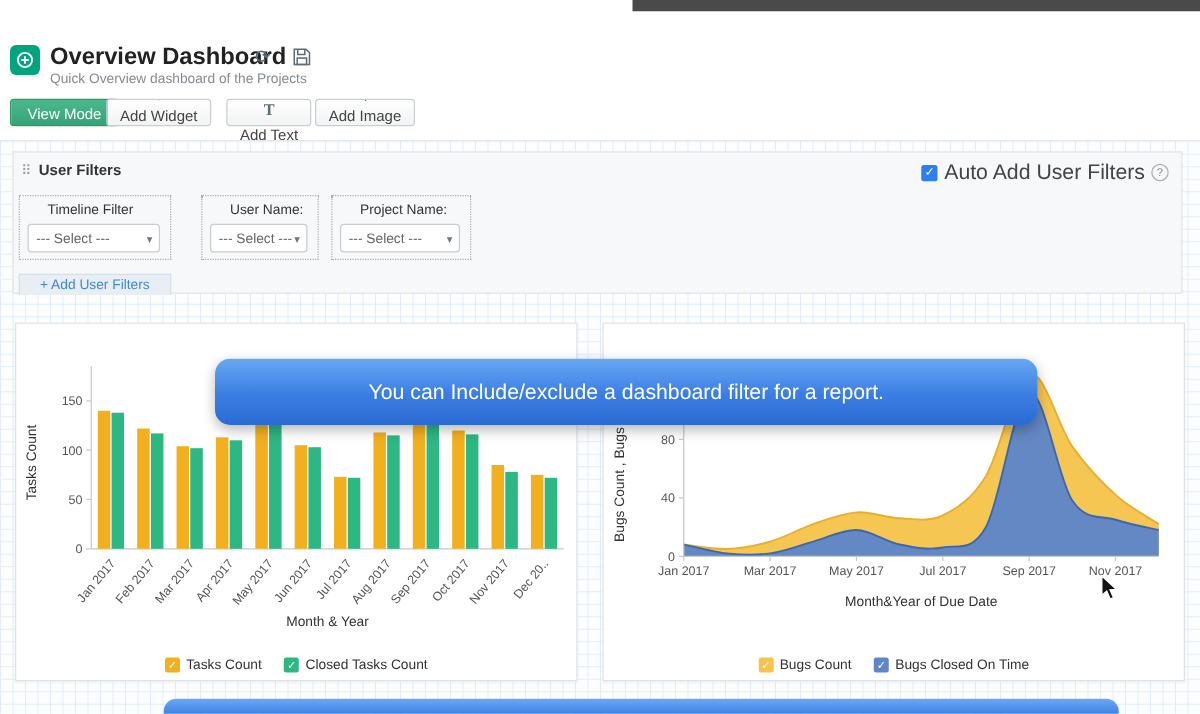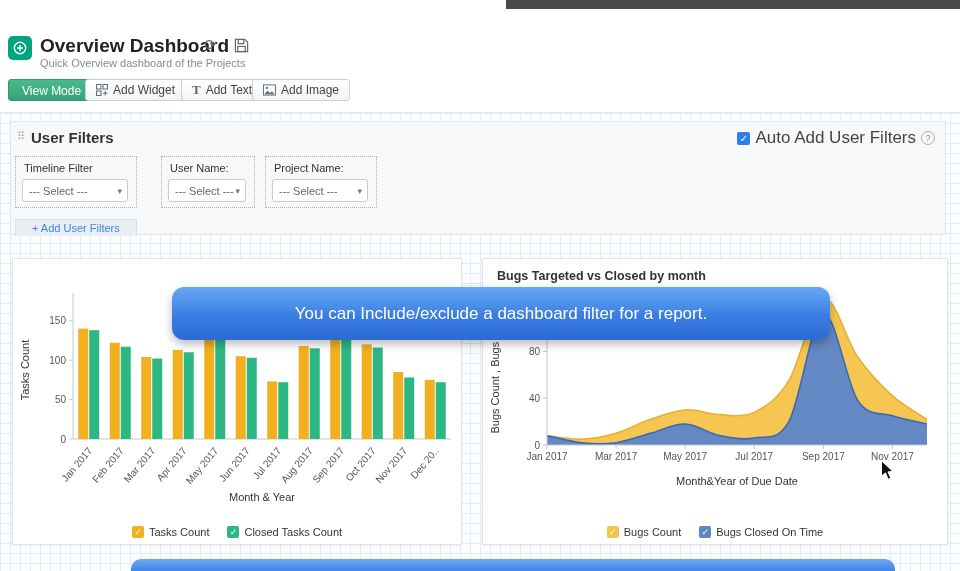--- a/index.html
+++ b/index.html
@@ -20,47 +20,47 @@
   .page-subtitle { left:40px; top:57px; font-size:11px; color:#858b91; }
   .refresh-icon { left:204px; top:36px; font-size:15px; color:#5f6b76; cursor:pointer; }
   .save-icon { left:234px; top:38px; }
 
   
   .btn-green { left:8px; top:79px; height:22px; line-height:22px; padding:0 13px; font-size:12px;
                color:#fff; background:linear-gradient(#4cb98d,#35a377); border:1px solid #2f9a6e;
                border-radius:3px; cursor:pointer; }
   .btn { top:79px; height:22px; display:inline-flex; align-items:center; gap:5px; padding:0 10px;
          font-size:12px; color:#444; background:linear-gradient(#ffffff,#f2f3f4);
-         border:1px solid #c9ced3; border-radius:3px; cursor:pointer; }
+         border:1px solid #c9ced3; border-radius:3px; cursor:pointer;flex-direction:column; }
   .btn-widget { left:85px; } .btn-text { left:181px; } .btn-image { left:252px; }
   .t-glyph { font-family:"Liberation Serif", serif; font-weight:bold; font-size:13px; color:#5f6b76; }
   .header-sep { left:0; top:112px; width:960px; height:1px; background:#e4e6e8; }
 
   
   .canvas { left:0; top:113px; width:960px; height:458px; background-color:#fcfdff;
     background-image: linear-gradient(#e2ecf6 1px, transparent 1px),
                       linear-gradient(90deg, #e2ecf6 1px, transparent 1px);
     background-size: 10px 10px; }
 
   
   .filters { left:10px; top:121px; width:936px; height:114px; background:#f7f8f9;
              border:1px solid #e2e4e6; z-index:10; }
   .drag-handle { left:6px; top:8px; font-size:11px; color:#9aa0a6; cursor:grab; }
-  .filters-title { left:20px; top:7px; font-size:15px; font-weight:bold; color:#333; }
+  .filters-title { left:20px; top:7px; font-size:12px; font-weight:bold; color:#333; }
   .auto-add { right:10px; top:6px; display:flex; align-items:center; gap:5px; }
   .cbx { width:13px; height:13px; background:#2d7ff0; border-radius:2px; color:#fff;
          font-size:10px; line-height:13px; text-align:center; cursor:pointer; }
   .auto-add-label { font-size:17px; color:#444; }
   .help { width:14px; height:14px; border:1px solid #aab0b6; border-radius:50%; color:#888;
           font-size:9px; line-height:12px; text-align:center; cursor:pointer; }
   .filter-group { position:absolute; top:34px; height:52px; border:1px dotted #a9b0b8; }
   .fg-1 { left:4px;   width:122px; }
   .fg-2 { left:150px; width:94px;  }
   .fg-3 { left:254px; width:112px; }
-  .fg-label { font-size:11px; color:#333; margin:5px 0 0 8px; }
+  .fg-label { font-size:11px; color:#333; margin:5px 0 0 22px; }
   .select { margin:5px 8px 0 6px; height:23px; background:#fff; border:1px solid #c8cdd2;
             border-radius:3px; font-size:11px; color:#666; display:flex; align-items:center;
             justify-content:space-between; padding:0 5px 0 6px; cursor:pointer; }
   .caret { color:#777; font-size:9px; }
   .add-filters { left:4px; top:97px; padding:2px 16px; font-size:11px; color:#3e87d6;
                  background:#e9eef5; border:1px solid #d7dfe8; border-bottom:none; cursor:pointer; }
 
   
   .card { position:absolute; background:#fff; border:1px solid #dfe3e6;
           box-shadow:0 1px 2px rgba(0,0,0,0.05); z-index:10; }
@@ -225,21 +225,20 @@
       <span>Tasks Count</span>
     </span>
     <span class="legend-item">
       <span class="legend-box" style="background: rgb(45, 183, 131);">✓</span>
       <span>Closed Tasks Count</span>
     </span>
   </div>
 </div>
 
 <div class="card card-right">
-  <div class="card-title">Bugs Targeted vs Closed by month</div>
   <svg id="area-chart" class="chart-svg" width="452" height="226">
       <path d="M62,148.64615384615385C67.8,149.2,85.0,152.5,96.5,152.2C108.1,151.8,119.6,149.6,131.1,146.3C142.6,143.0,154.1,136.2,165.6,132.3C177.2,128.4,188.7,123.7,200.2,122.9C211.7,122.1,223.2,127.2,234.7,127.6C246.2,128.0,257.8,130.9,269.3,125.3C280.8,119.6,292.3,112.6,303.8,93.7C315.3,74.8,326.8,15.7,338.4,11.8C349.9,7.9,361.4,54.1,372.9,70.3C384.4,86.5,395.9,98.6,407.5,108.9C419.0,119.2,436.2,128.4,442.0,132.3 L442 158 L62 158 Z" fill="#f6c44c" fill-opacity="0.97"></path>
       <path d="M62,148.64615384615385C67.8,149.2,85.0,152.5,96.5,152.2C108.1,151.8,119.6,149.6,131.1,146.3C142.6,143.0,154.1,136.2,165.6,132.3C177.2,128.4,188.7,123.7,200.2,122.9C211.7,122.1,223.2,127.2,234.7,127.6C246.2,128.0,257.8,130.9,269.3,125.3C280.8,119.6,292.3,112.6,303.8,93.7C315.3,74.8,326.8,15.7,338.4,11.8C349.9,7.9,361.4,54.1,372.9,70.3C384.4,86.5,395.9,98.6,407.5,108.9C419.0,119.2,436.2,128.4,442.0,132.3" fill="none" stroke="#e8ae2e" stroke-width="1.5"></path>
       <path d="M62,148.64615384615385C67.8,149.8,85.0,154.5,96.5,155.7C108.1,156.8,119.6,157.2,131.1,155.7C142.6,154.1,154.1,149.4,165.6,146.3C177.2,143.2,188.7,136.6,200.2,137.0C211.7,137.3,223.2,146.3,234.7,148.6C246.2,151.0,257.8,153.3,269.3,151.0C280.8,148.6,292.3,155.3,303.8,134.6C315.3,114.0,326.8,30.6,338.4,27.0C349.9,23.5,361.4,96.6,372.9,113.6C384.4,130.5,395.9,124.9,407.5,128.8C419.0,132.7,436.2,135.6,442.0,137.0 L442 158 L62 158 Z" fill="#5f86c7" fill-opacity="0.97"></path>
       <path d="M62,148.64615384615385C67.8,149.8,85.0,154.5,96.5,155.7C108.1,156.8,119.6,157.2,131.1,155.7C142.6,154.1,154.1,149.4,165.6,146.3C177.2,143.2,188.7,136.6,200.2,137.0C211.7,137.3,223.2,146.3,234.7,148.6C246.2,151.0,257.8,153.3,269.3,151.0C280.8,148.6,292.3,155.3,303.8,134.6C315.3,114.0,326.8,30.6,338.4,27.0C349.9,23.5,361.4,96.6,372.9,113.6C384.4,130.5,395.9,124.9,407.5,128.8C419.0,132.7,436.2,135.6,442.0,137.0" fill="none" stroke="#3a67b5" stroke-width="1.5"></path>
       <line x1="62" y1="6" x2="62" y2="158" stroke="#c4c9ce"></line>
       <line x1="62" y1="158" x2="442" y2="158" stroke="#c4c9ce"></line>
       <line x1="58" y1="158" x2="62" y2="158" stroke="#c4c9ce"></line>
       <text x="55" y="161.5" font-size="10" fill="#555" text-anchor="end">0</text>
       <line x1="58" y1="111.23076923076923" x2="62" y2="111.23076923076923" stroke="#c4c9ce"></line>

